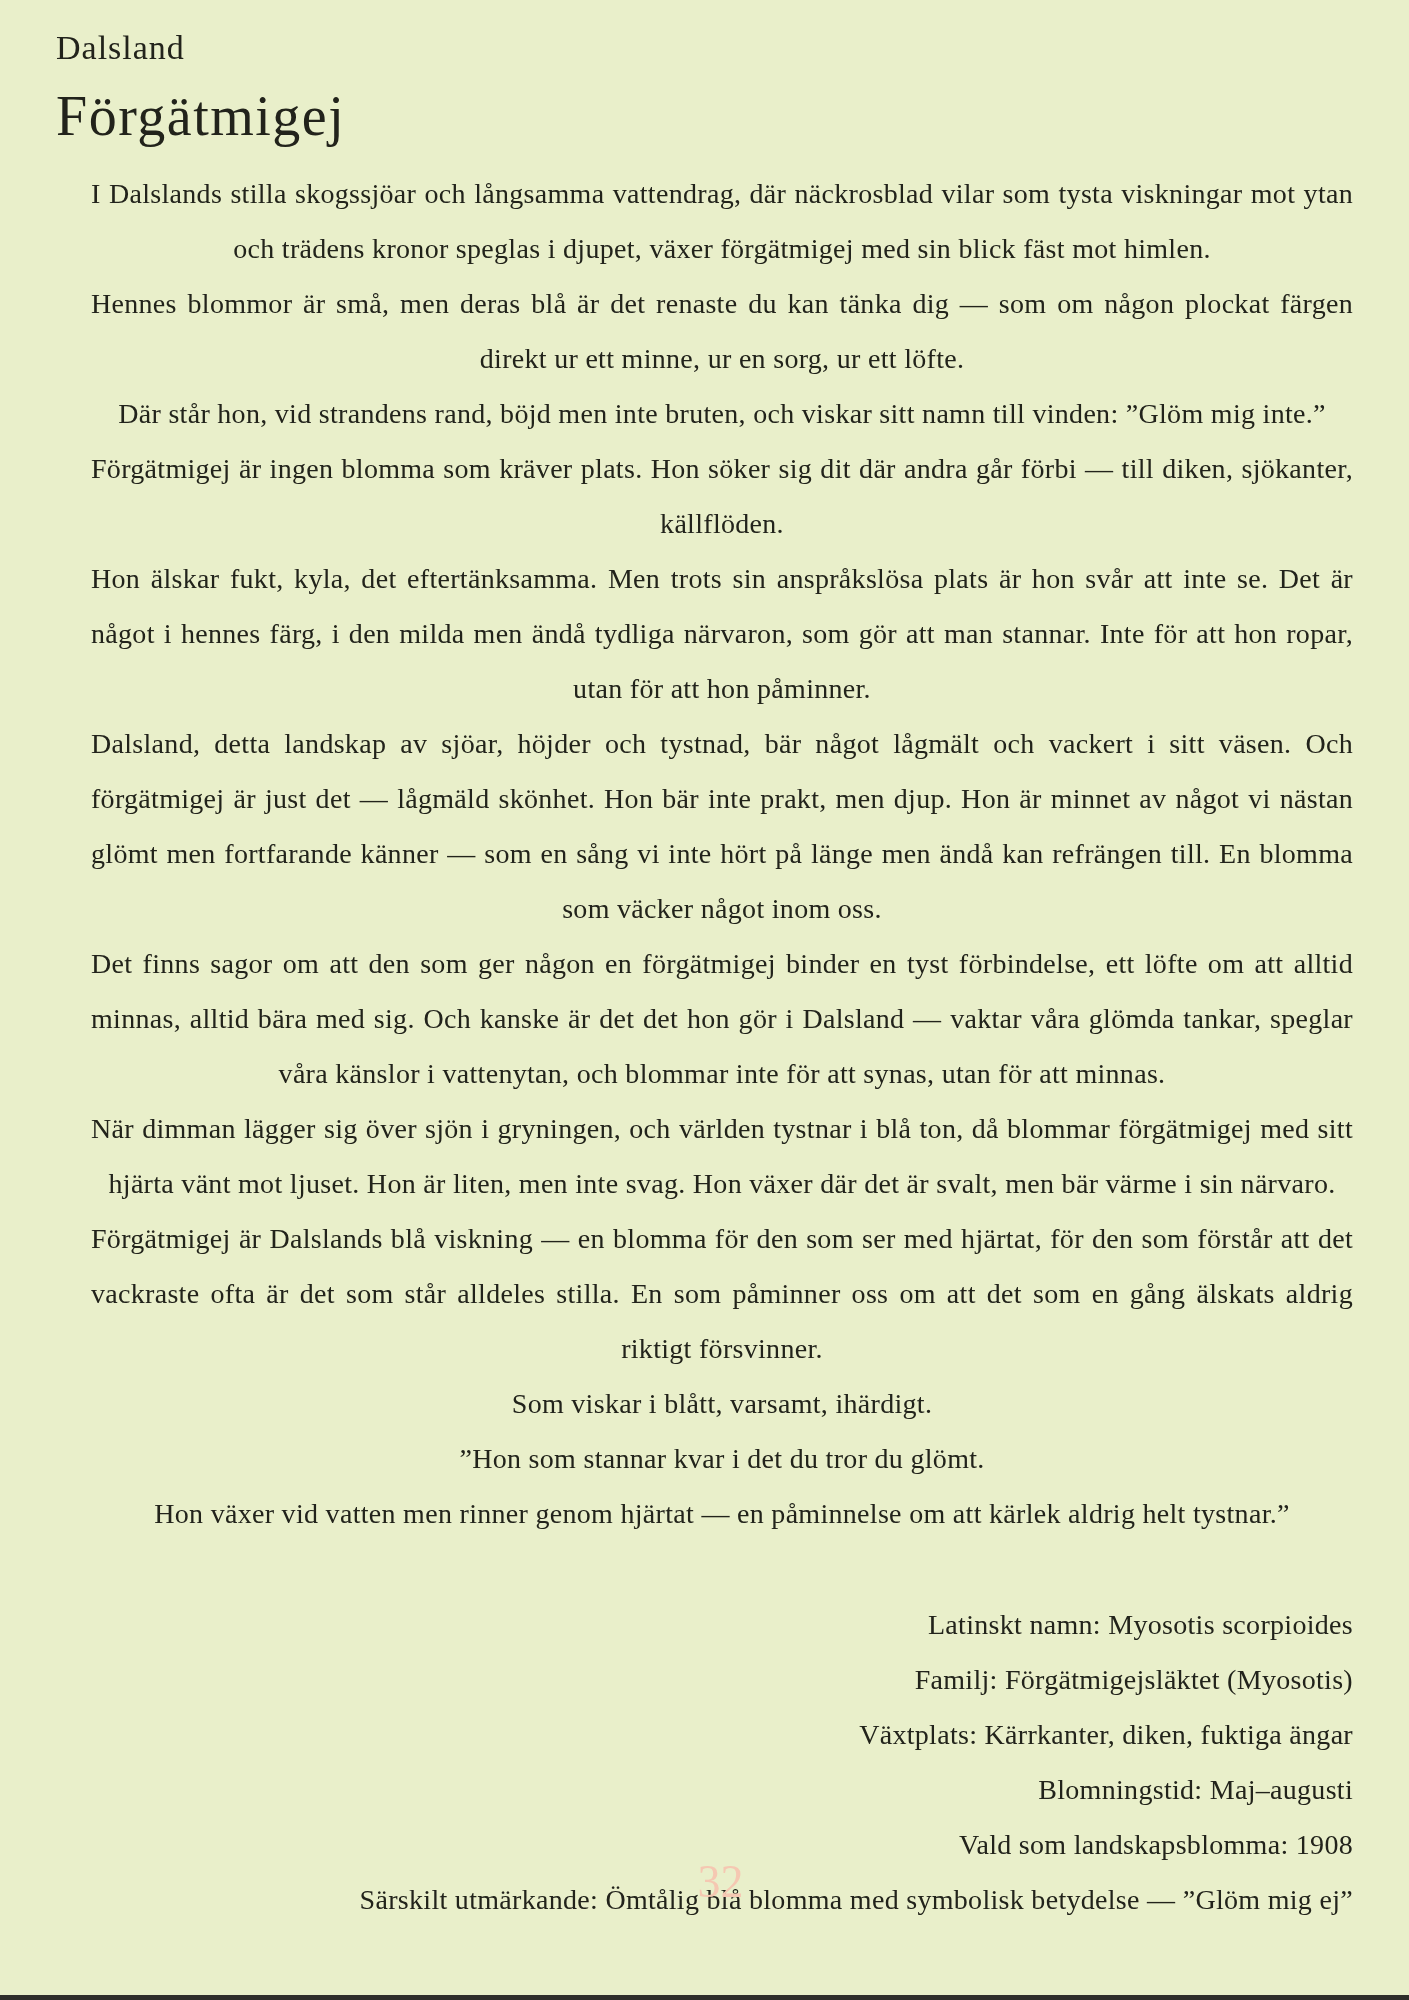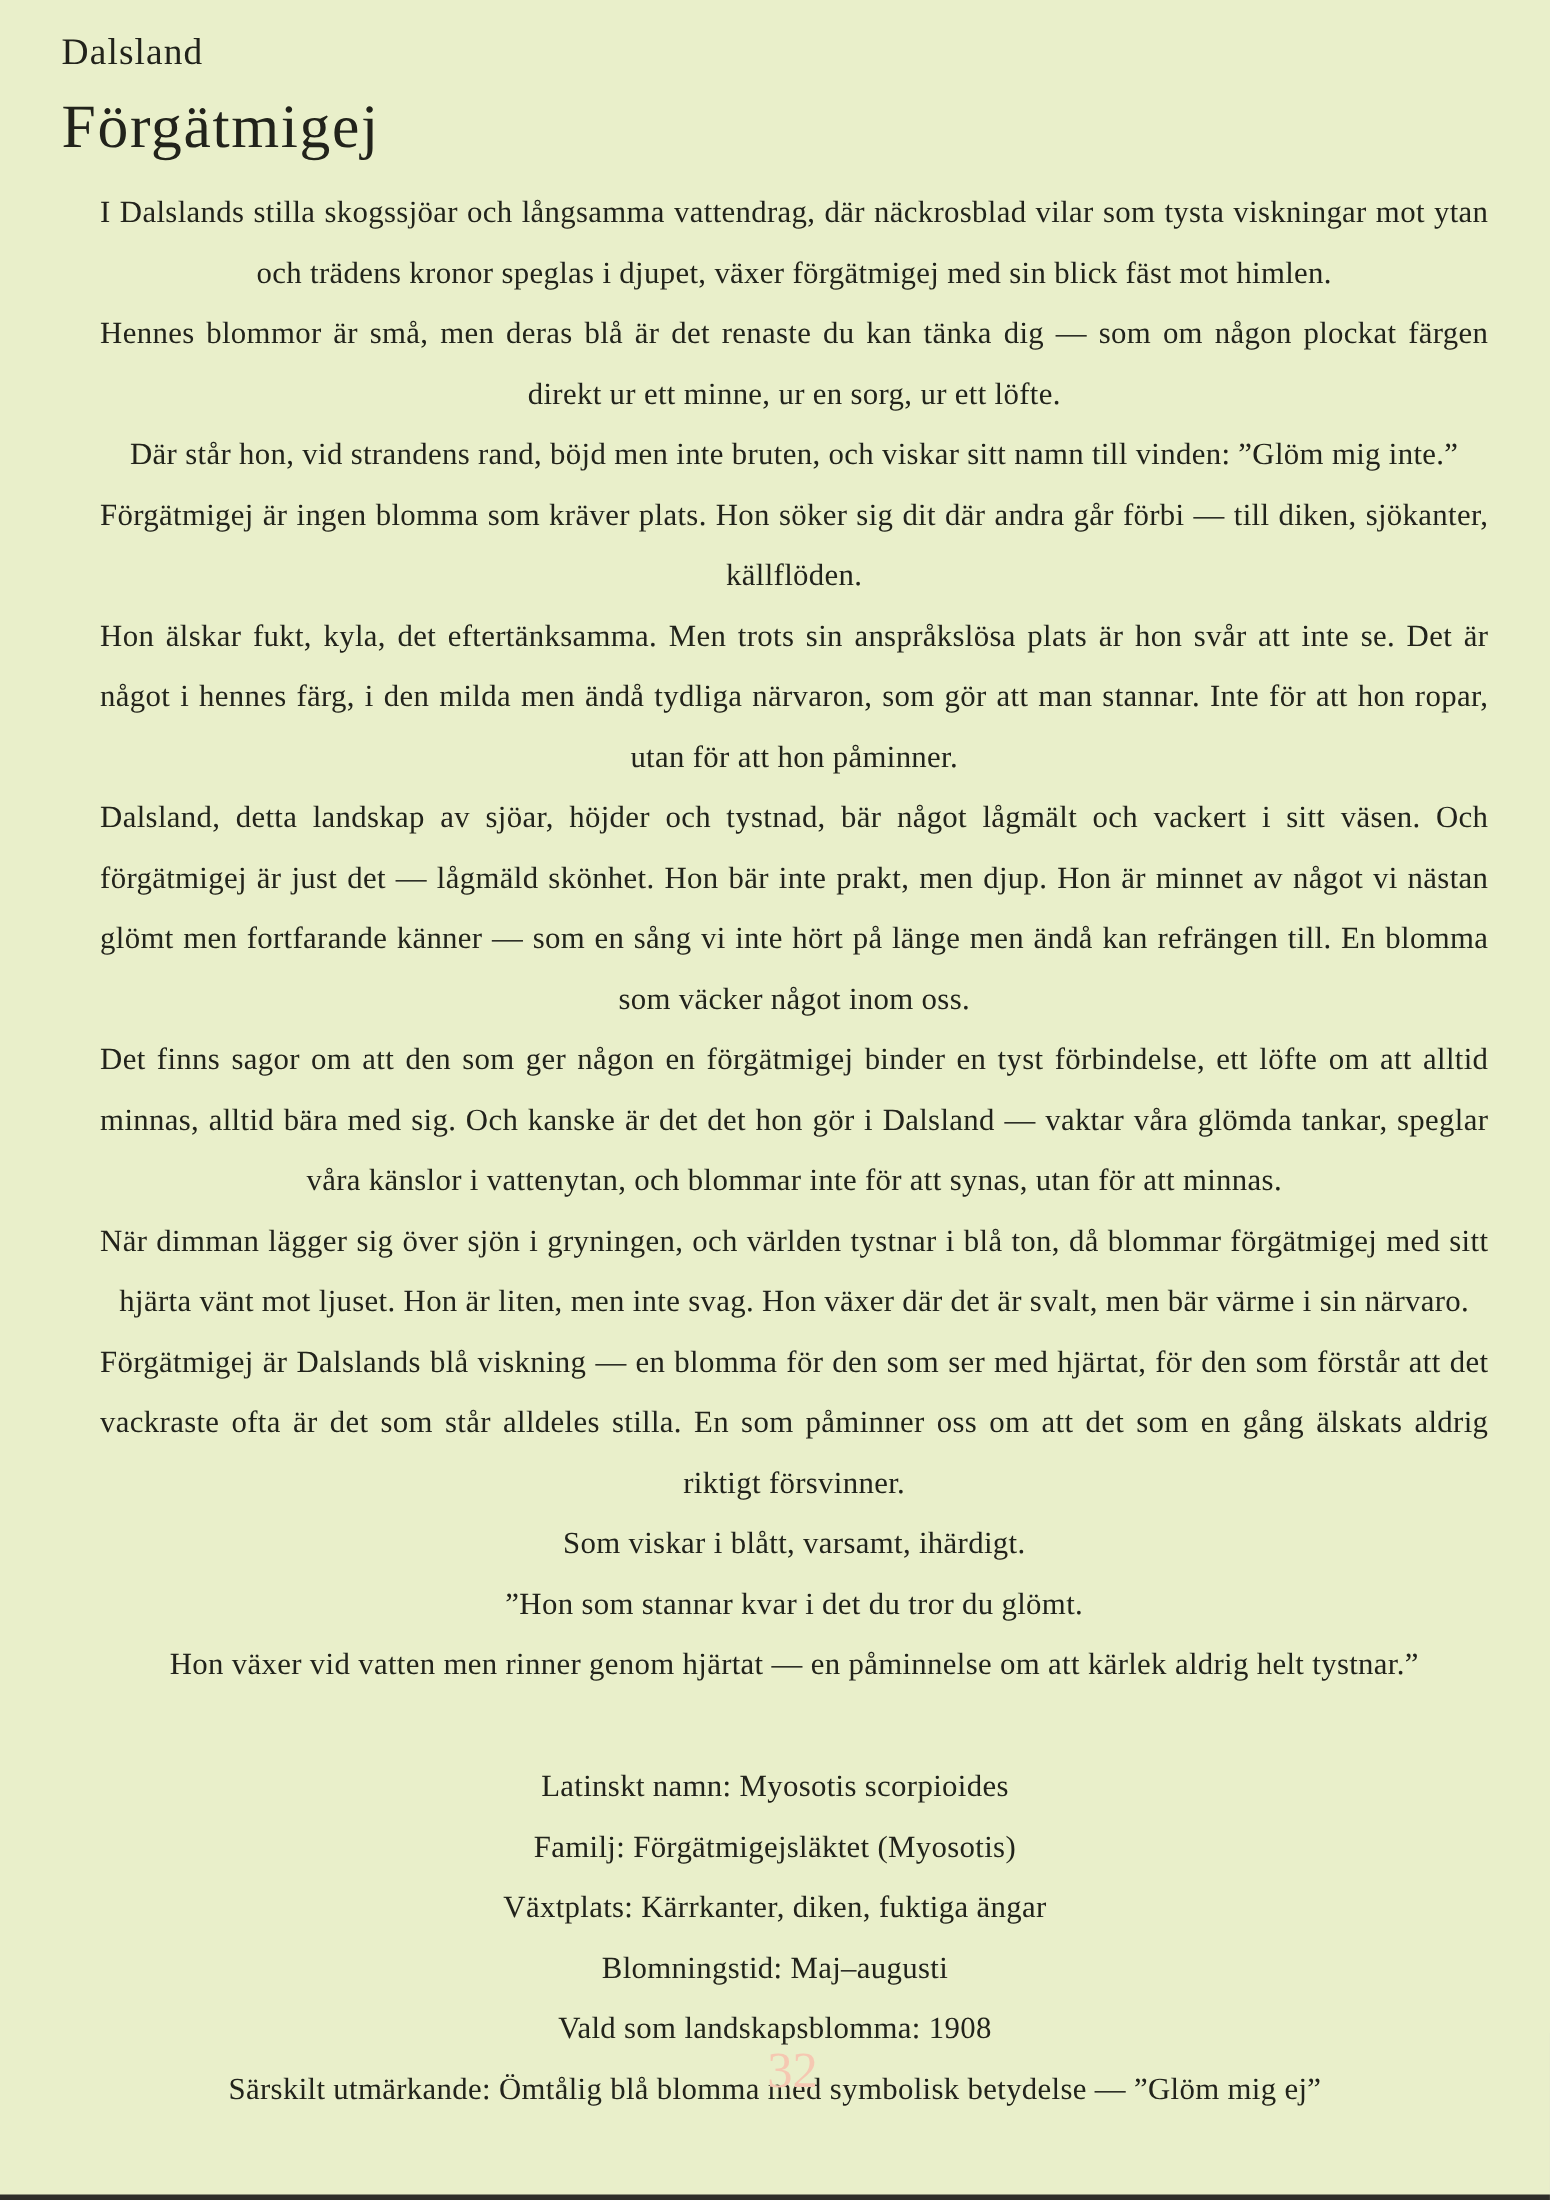--- a/index.html
+++ b/index.html
@@ -54,20 +54,21 @@
   }
   .facts {
     margin-top: 56px;
     text-align: center;
   }
   .facts p {
     margin: 0;
     font-size: 28px;
     line-height: 55px;
     letter-spacing: 0.3px;
+    text-align: right;
   }
   .page-number {
     position: absolute;
     left: 0;
     right: 0;
     top: 1855px;
     text-align: center;
     font-size: 46px;
     color: var(--page-number, #f5c8b2);
     padding-left: 32px;

